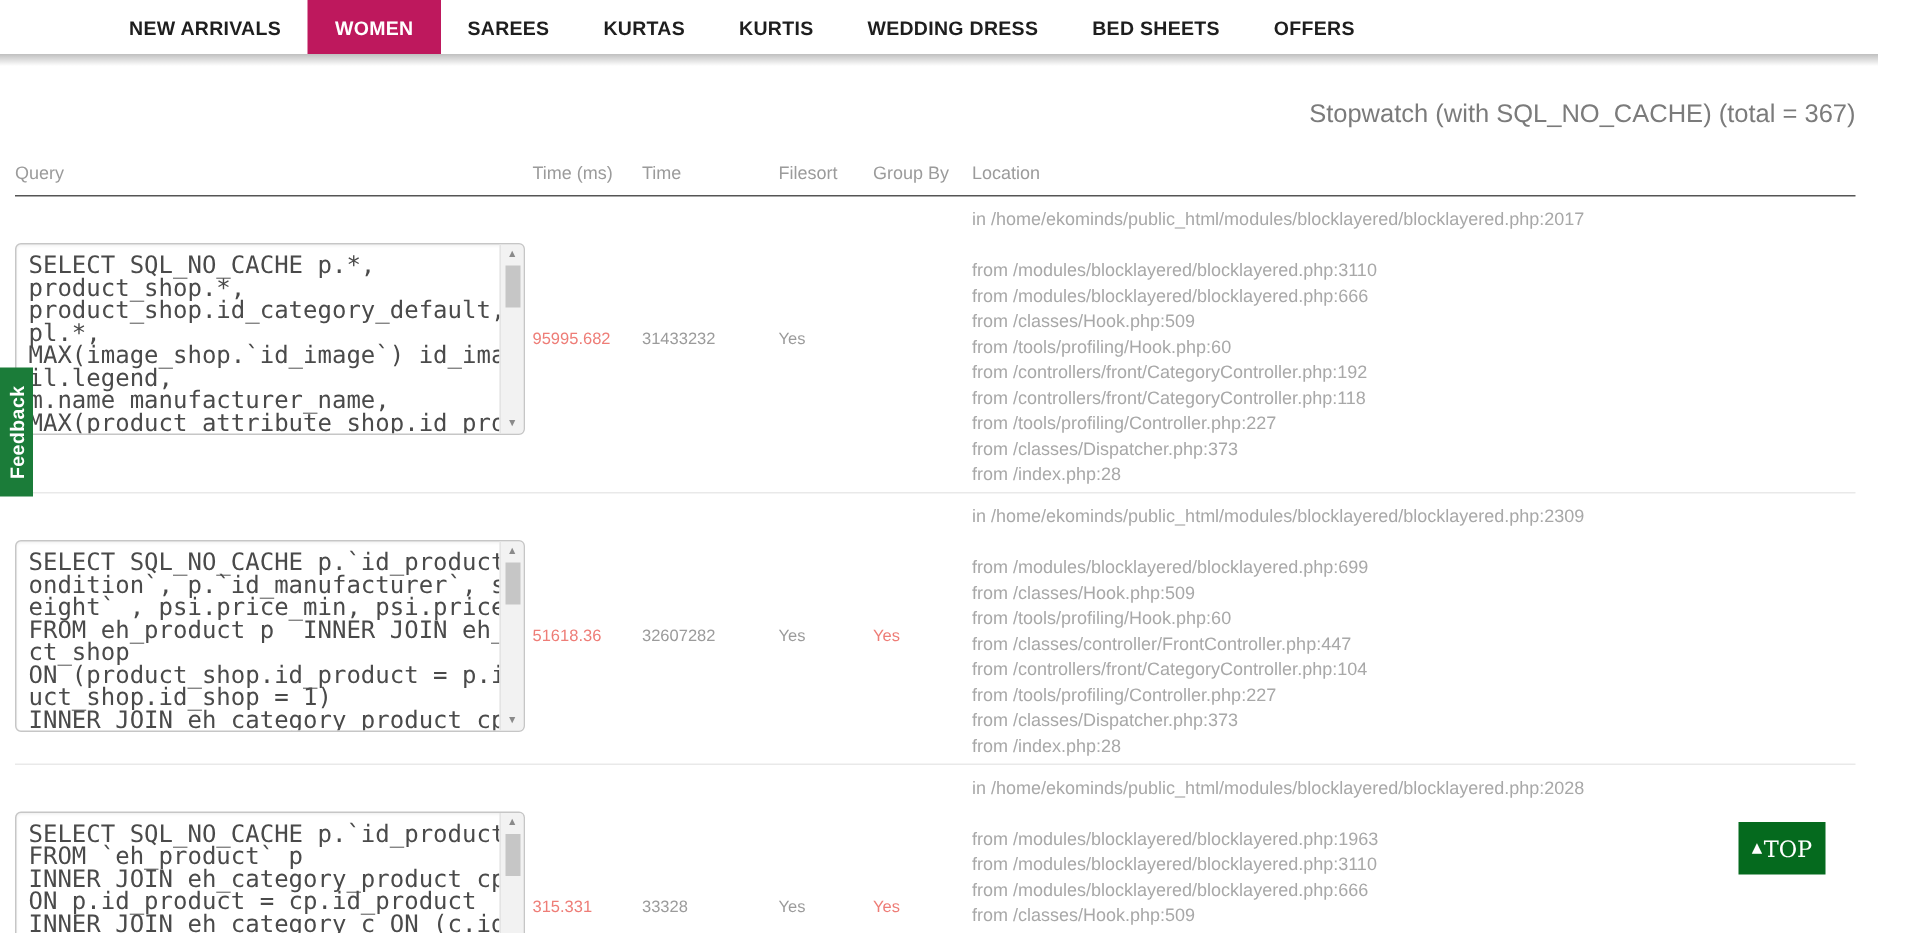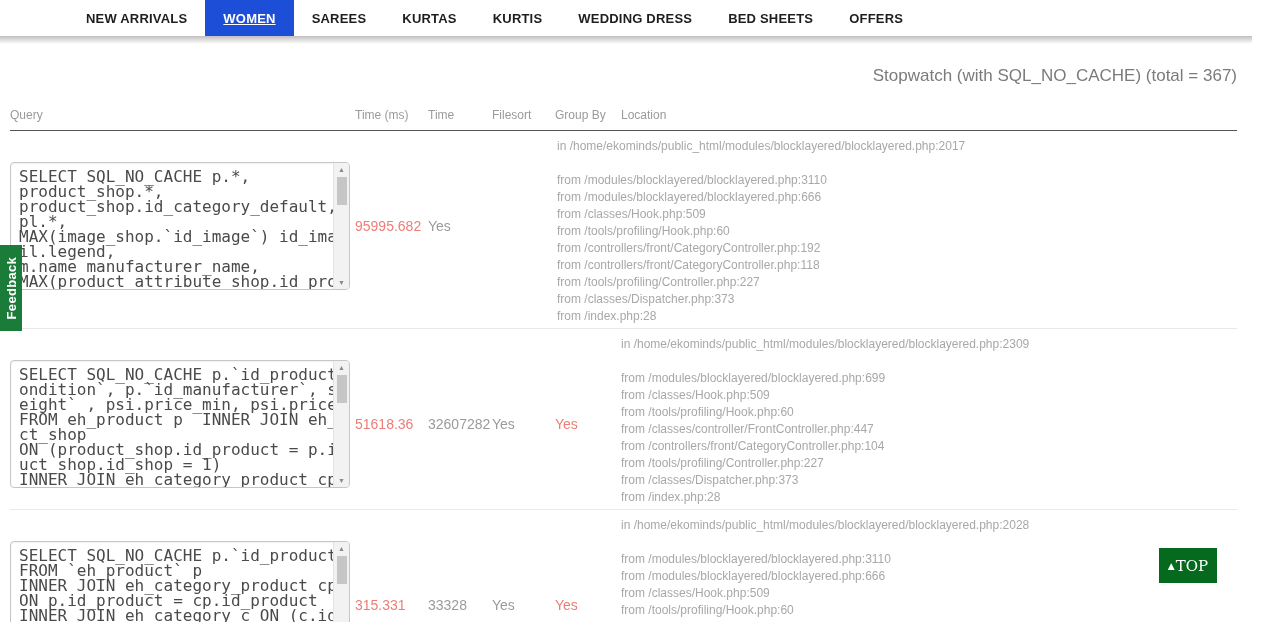--- a/index.html
+++ b/index.html
@@ -8,53 +8,53 @@
   body { position:relative; }
 
   
   .navbar { position:relative; height:36px; background:#fff; display:flex;
             align-items:stretch; padding-left:68px; z-index:5; }
   .nav-shadow { position:absolute; top:36px; left:0; width:1252px; height:8px;
                 background:linear-gradient(rgba(0,0,0,0.25), rgba(0,0,0,0)); z-index:4; }
   .nav-item { display:flex; align-items:center; padding:0 18px; font-size:13px;
               font-weight:bold; color:#1e1e1e; letter-spacing:0.2px; cursor:pointer;
               white-space:nowrap; }
-  .nav-item.active { background:#1d4ed8; color:#fff;text-decoration:underline; }
+  .nav-item.active { background:#be185d; color:#fff; }
 
   
   .content { padding:0 48px 0 10px; }
   .page-title { margin-top:30px; font-size:17px; color:#7b7b7b; font-weight:normal;text-align:right; }
 
   .thead { display:flex; margin-top:22px; padding-bottom:8px;
            border-bottom:1px solid #555; font-size:12px; color:#9b9b9b;justify-content:flex-end; }
   .c-query    { width:345px; }
   .c-time     { width:73px; }
   .c-rows     { width:64px; }
-  .c-filesort { width:63px; }
+  .c-filesort { width:63px;margin-left:27px; }
   .c-groupby  { width:66px; }
   .c-location { flex:1; }
 
   .trow { display:flex; border-bottom:1px solid #e9e9e9; padding-top:7px; padding-bottom:3px; }
 
   
   .sqlbox { margin-top:24px; width:340px; height:128px; border:1px solid #c6c6c6;
             border-radius:4px; background:#fff; display:flex; overflow:hidden;
             box-shadow:inset 0 1px 2px rgba(0,0,0,0.06); }
   .sqltext { flex:1; padding:6px 2px 4px 8px; font-family:"DejaVu Sans Mono", monospace;
              font-size:16px; line-height:15px; color:#4a4a4a; white-space:pre;
              overflow:hidden; }
   .sbar { width:16px; background:#f2f2f2; border-left:1px solid #e4e4e4;
           display:flex; flex-direction:column; align-items:center; padding:1px 0; }
   .sbar .arr { font-size:7px; color:#8a8a8a; line-height:11px; cursor:pointer; }
   .sbar .thumb { width:10px; height:28px; background:#c6c6c6; margin-top:2px;
                  margin-bottom:auto; cursor:pointer; }
 
   
   .statwrap { margin-top:24px; height:128px; display:flex; align-items:center; }
-  .stat { font-size:14px; }
+  .stat { font-size:11px; }
   .stat.red  { color:#ee7d77; }
   .stat.gray { color:#9b9b9b; }
 
   
   .loc { font-size:12px; color:#a8a8a8; line-height:17px; }
   .loc .in-line { margin-bottom:17px; }
 
   
   .feedback-tab { position:absolute; left:0; top:245px; width:22px; height:86px;
                   background:#1b7c39; color:#fff; z-index:20; cursor:pointer;
@@ -114,20 +114,25 @@
           <div class="thumb"></div>
           <div class="arr">▼</div>
         </div>
       </div>
     </div>
     <div class="c-time">
       <div class="statwrap">
             <span class="stat red">95995.682</span>
           </div>
     </div>
+    <div class="c-rows">
+      <div class="statwrap">
+            <span class="stat gray">31433232</span>
+          </div>
+    </div>
     <div class="c-filesort">
       <div class="statwrap">
             <span class="stat gray">Yes</span>
           </div>
     </div>
     <div class="c-groupby">
       <div class="statwrap">
             <span class="stat red"></span>
           </div>
     </div>
@@ -231,20 +236,21 @@
           </div>
     </div>
     <div class="c-groupby">
       <div class="statwrap">
             <span class="stat red">Yes</span>
           </div>
     </div>
     <div class="c-location loc">
       <div class="in-line">in /home/ekominds/public_html/modules/blocklayered/blocklayered.php:2028</div>
       <div class="from-lines">
+            <div>from /modules/blocklayered/blocklayered.php:1963</div>
             <div>from /modules/blocklayered/blocklayered.php:3110</div>
             <div>from /modules/blocklayered/blocklayered.php:666</div>
             <div>from /classes/Hook.php:509</div>
             <div>from /tools/profiling/Hook.php:60</div>
           </div>
     </div>
   </div>
 </div>
 </div>
 

